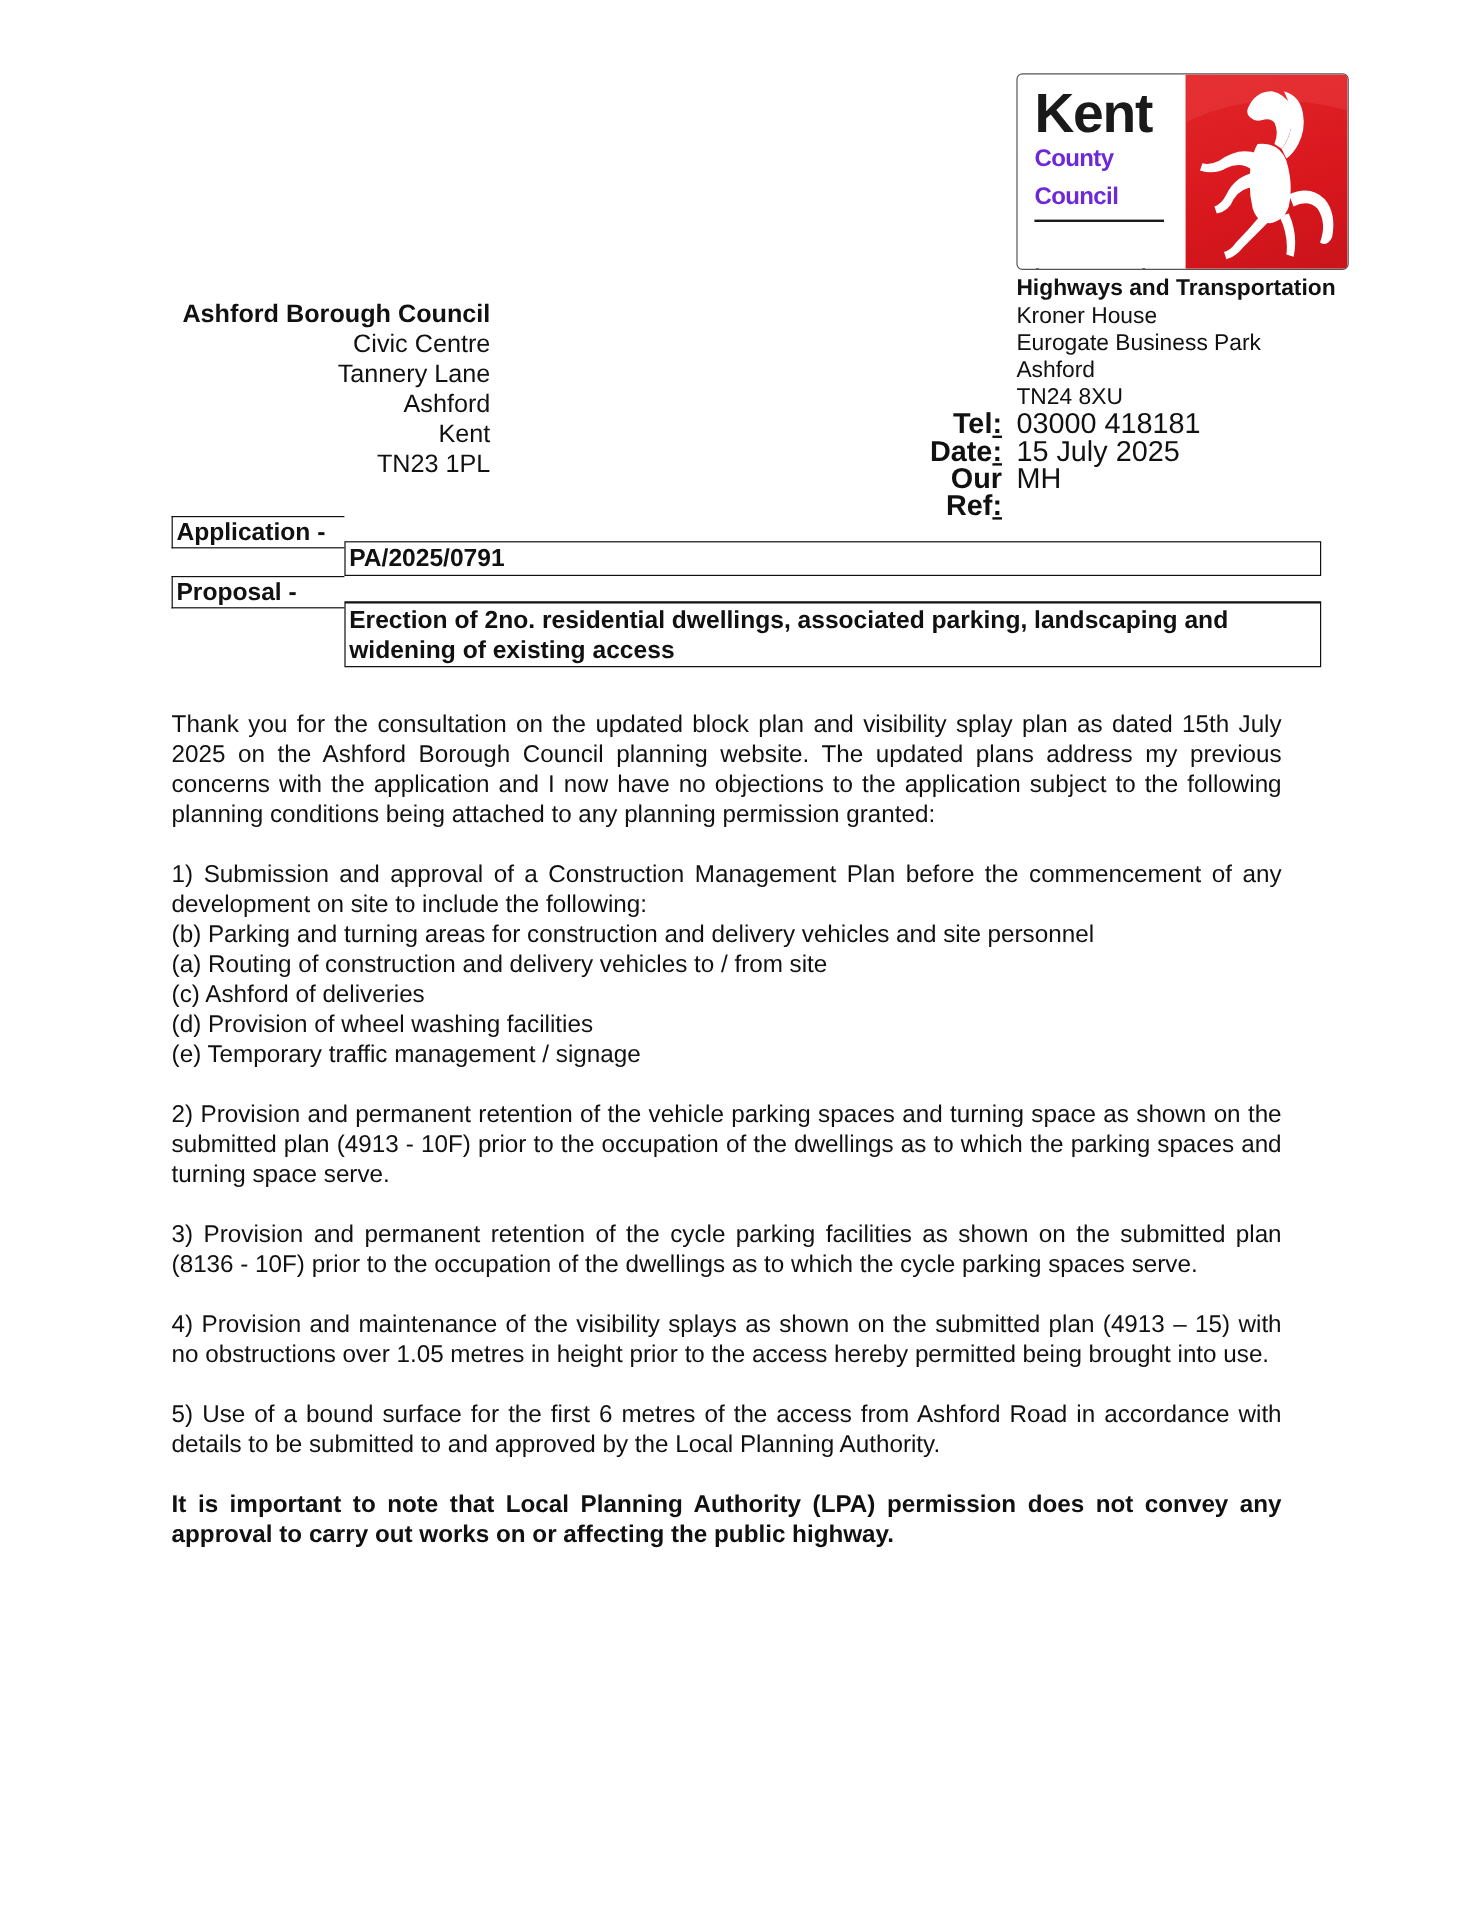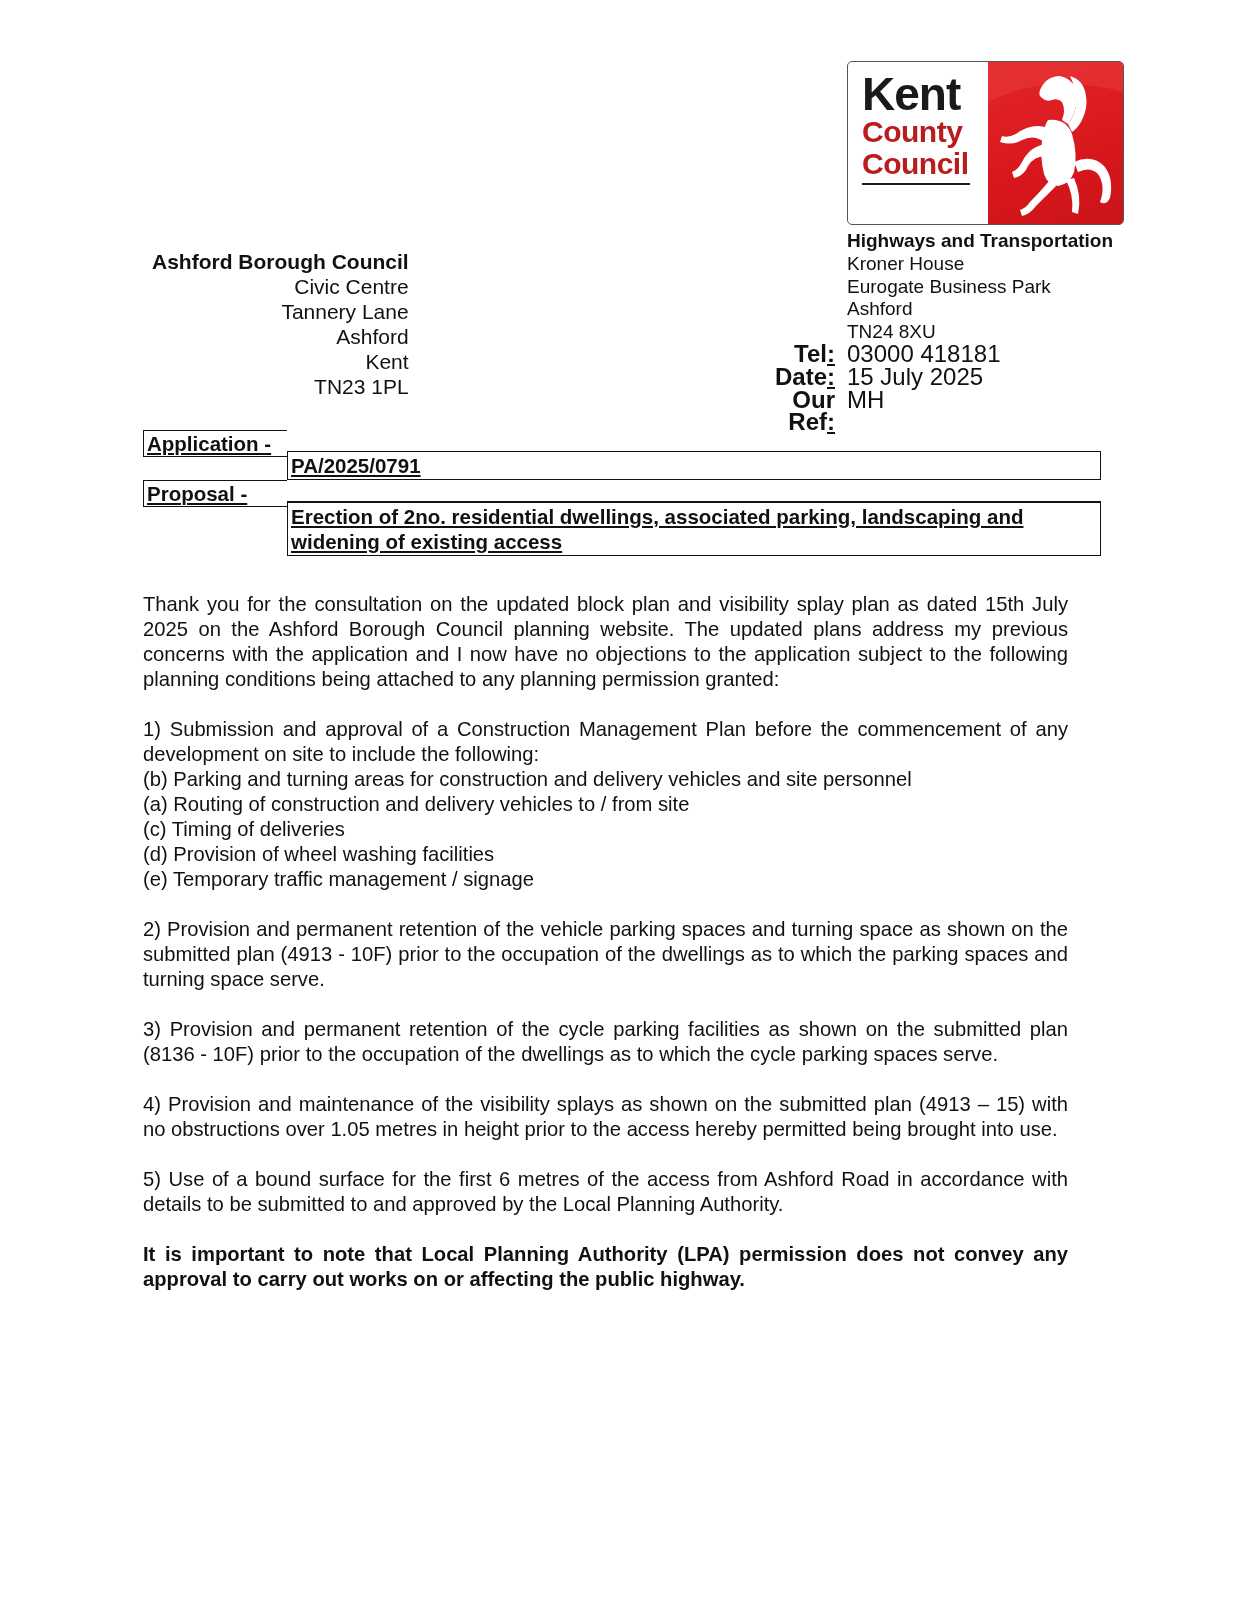--- a/index.html
+++ b/index.html
@@ -3,42 +3,42 @@
 <meta charset="utf-8">
 <style>
   html, body { margin: 0; padding: 0; background: #ffffff; }
   body { width: 1236px; height: 1600px; position: relative; font-family: "Liberation Sans", sans-serif; color: #111; }
   .page { position: absolute; left: 0; top: 0; width: 1236px; height: 1600px; }
 
   
   .logo { position: absolute; left: 847px; top: 61px; width: 275px; height: 162px; border: 1.5px solid #555; border-radius: 5px; overflow: hidden; display: flex; background: #fff; }
   .logo-left { width: 140px; padding: 10px 0 0 14px; box-sizing: border-box; }
   .logo-kent { font-size: 46px; font-weight: bold; letter-spacing: -1px; line-height: 44px; color: #1a1a1a; }
-  .logo-county { font-size: 30px; line-height: 32px; color: #b91c1c; font-weight: bold; letter-spacing: -0.5px; }
+  .logo-county { font-size: 20px; line-height: 32px; color: #6d28d9; font-weight: bold; letter-spacing: -0.5px; }
   .logo-rule { width: 108px; height: 2px; background: #1a1a1a; margin: 3px 0 3px 0; }
   .logo-url { font-size: 18px; color: #1a1a1a; font-weight: bold; margin-top: 36px; }
   .logo-right { flex: 1; background: linear-gradient(160deg, #e2262a 0%, #d8171d 60%, #c9141a 100%); position: relative; }
   .logo-right svg { position: absolute; left: 0; top: 0; }
 
   
   .sender { position: absolute; left: 847px; top: 230px; font-size: 19px; line-height: 22.8px; }
   .sender .dept { font-weight: bold; }
   .meta { position: absolute; left: 740px; top: 343px; font-size: 24px; line-height: 22.8px; }
   .meta-row { display: flex; }
   .meta-label { width: 95px; text-align: right; font-weight: bold; }
   .meta-label .colon { text-decoration: underline; }
   .meta-value { padding-left: 12px; }
 
   
   .recipient { position: absolute; left: 152px; top: 249px; font-size: 21px; line-height: 25px; text-align: right; }
   .recipient .org { font-weight: bold; }
 
   
   .app-table { position: absolute; left: 143px; top: 430px; width: 958px; font-size: 20.5px; font-weight: bold; }
-  .app-row { display: flex; text-decoration: underline; }
+  .app-row { display: flex; }
   .app-label { width: 144px; box-sizing: border-box; }
   .app-label span { display: block; border: 1.5px solid #111; border-right: none; padding: 1px 3px; height: 27px; box-sizing: border-box; line-height: 24px; }
   .app-value { flex: 1; border: 1.5px solid #111; padding: 1px 3px; line-height: 25px; box-sizing: border-box; margin-top: 21px; }
   .app-row + .app-row .app-value { border-top: 2.5px solid #111; }
 
   
   .body-text { position: absolute; left: 143px; top: 592px; width: 925px; font-size: 20.2px; line-height: 25px; }
   .para { margin: 0 0 25px 0; text-align: justify; }
   .para.nojust { text-align: left; }
   .line { display: block; }
@@ -127,21 +127,21 @@
     </div>
   </div>
 
   <div class="body-text">
     <p class="para">Thank you for the consultation on the updated block plan and visibility splay plan as dated 15th July 2025 on the Ashford Borough Council planning website.  The updated plans address my previous concerns with the application and I now have no objections to the application subject to the following planning conditions being attached to any planning permission granted:</p>
 
     <div class="para nojust">
       <span class="line" style="text-align:justify">1) Submission and approval of a Construction Management Plan before the commencement of any development on site to include the following:</span>
       <span class="line">(b) Parking and turning areas for construction and delivery vehicles and site personnel</span>
       <span class="line">(a) Routing of construction and delivery vehicles to / from site</span>
-      <span class="line">(c) Timing of deliveries</span>
+      <span class="line">(c) Ashford of deliveries</span>
       <span class="line">(d) Provision of wheel washing facilities</span>
       <span class="line">(e) Temporary traffic management / signage</span>
     </div>
 
     <p class="para">2) Provision and permanent retention of the vehicle parking spaces and turning space as shown on the submitted plan (4913 - 10F) prior to the occupation of the dwellings as to which the parking spaces and turning space serve.</p>
     <p class="para">3) Provision and permanent retention of the cycle parking facilities as shown on the submitted plan (8136 - 10F) prior to the occupation of the dwellings as to which the cycle parking spaces serve.</p>
     <p class="para">4) Provision and maintenance of the visibility splays as shown on the submitted plan (4913 – 15) with no obstructions over 1.05 metres in height prior to the access hereby permitted being brought into use.</p>
     <p class="para">5) Use of a bound surface for the first 6 metres of the access from Ashford Road in accordance with details to be submitted to and approved by the Local Planning Authority.</p>
     <p class="para bold">It is important to note that Local Planning Authority (LPA) permission does not convey any approval to carry out works on or affecting the public highway.</p>
   </div>

